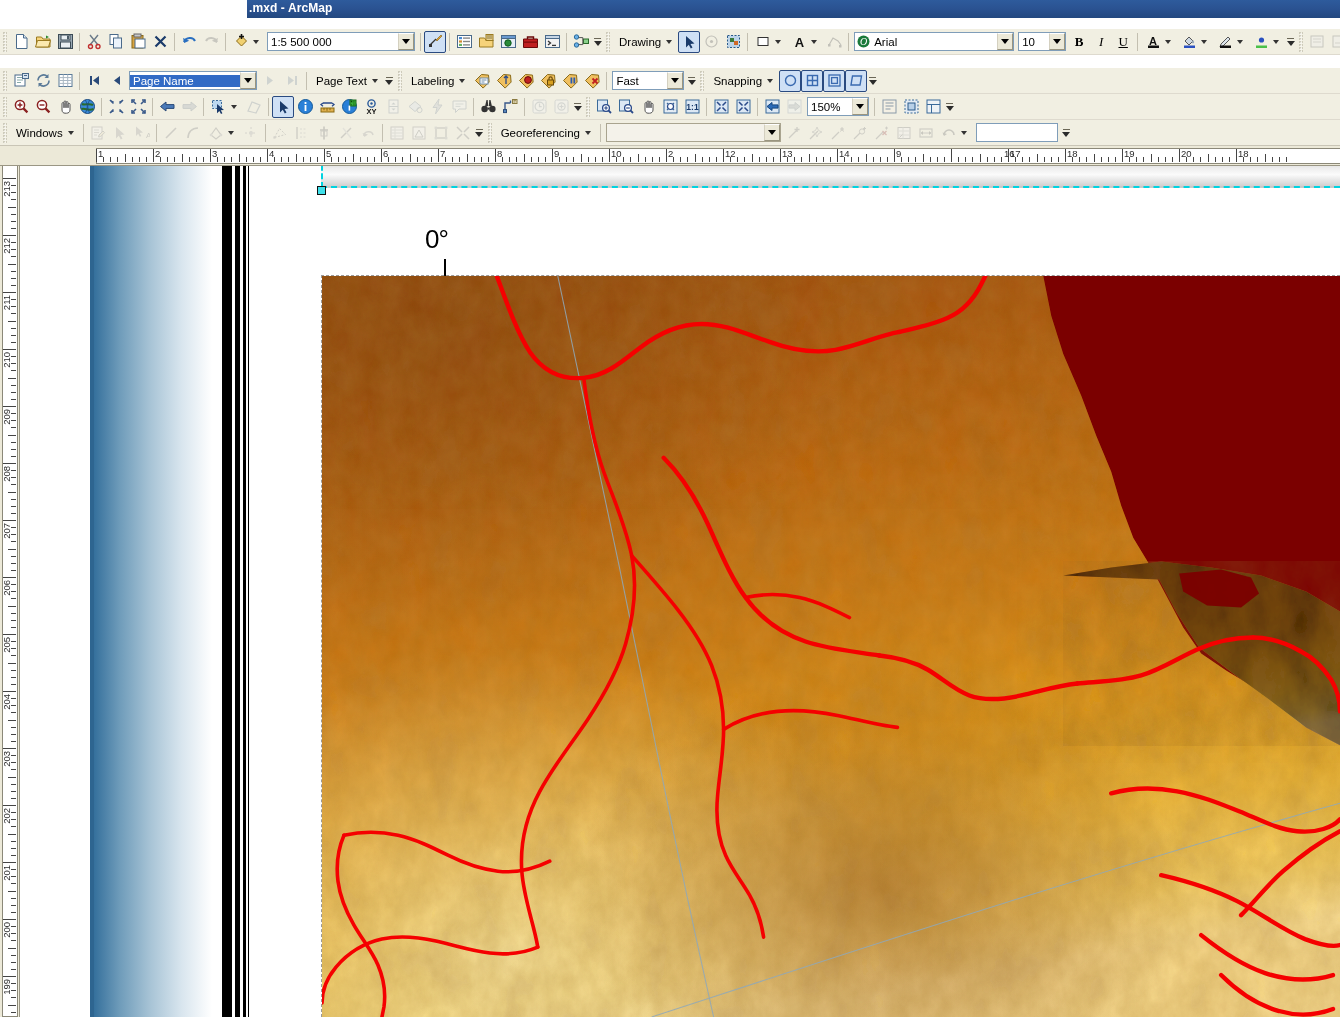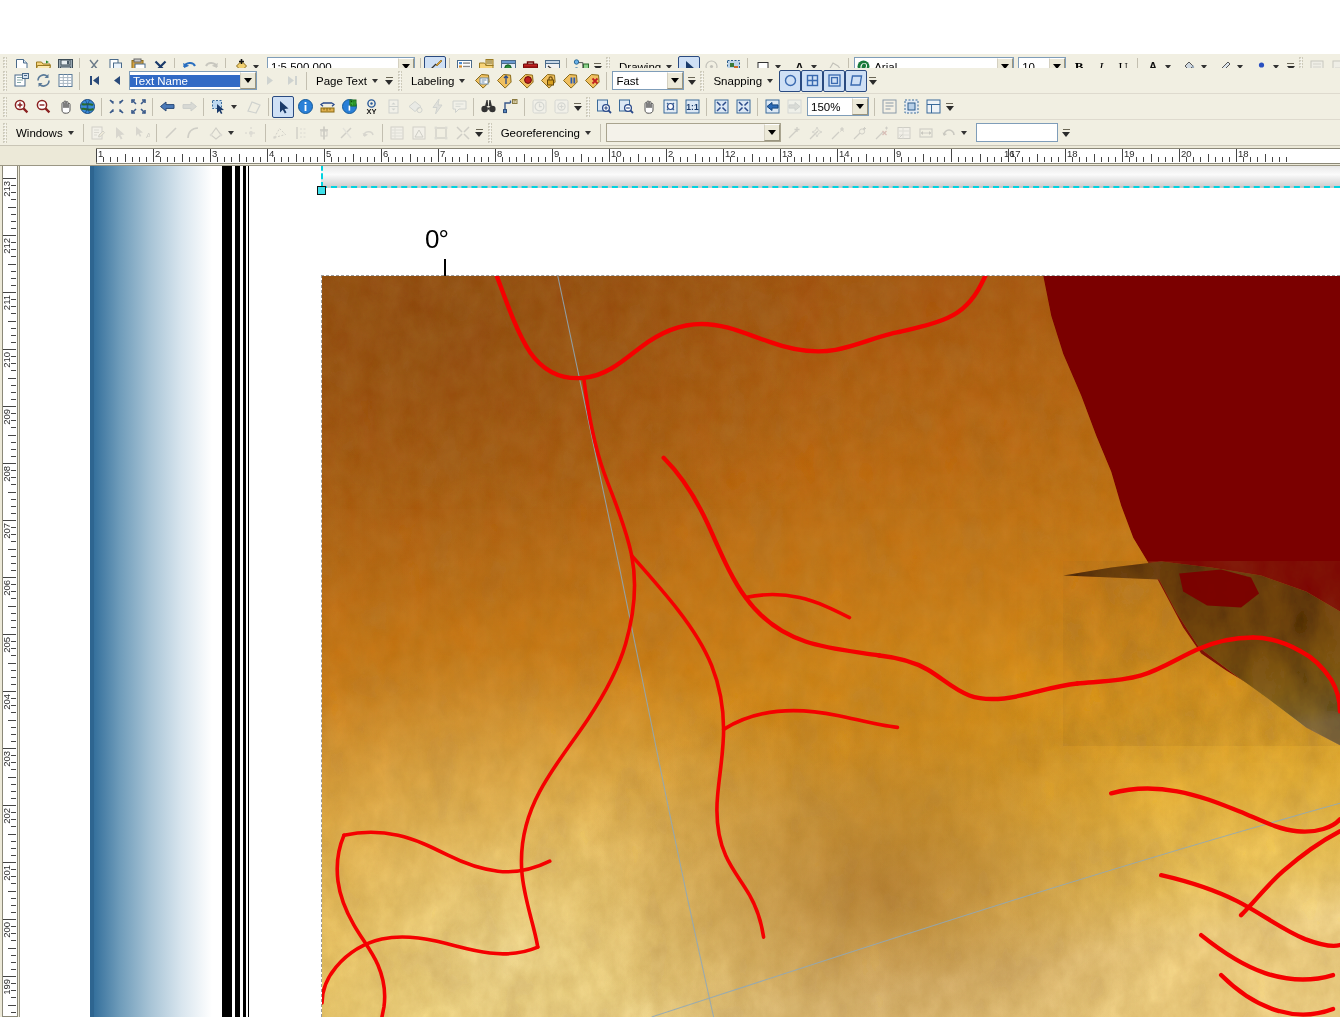--- a/index.html
+++ b/index.html
@@ -42,21 +42,21 @@
     cursor: default;
   }
 
   
   .toolrow {
     position: absolute; left: 0; width: 1340px;
     background: #f1efe2;
     border-bottom: 1px solid #dedace;
     display: flex; align-items: center;
   }
-  #trow1 { top: 54px; height: 26px; justify-content: space-between; }
+  #trow1 { top: 29px; height: 26px; justify-content: space-between; }
   #trow2 { top: 68px; height: 26px; }
   #trow3 { top: 94px; height: 26px; }
   #trow4 { top: 120px; height: 26px; border-bottom: 1px solid #c9c5b6; }
 
   .tbgrip {
     width: 4px; height: 20px; margin: 0 3px;
     background-image:
       radial-gradient(circle at 1px 1px, #ffffff 0.6px, transparent 0.8px),
       radial-gradient(circle at 1px 1px, #a6a290 0.6px, transparent 0.8px);
     background-size: 3px 3px, 3px 3px;
@@ -214,20 +214,24 @@
   .grat { stroke: #8fa8b8; stroke-width: 1.1; fill:none; opacity:.85; }
   
   .coast { stroke: #f50000; stroke-width: 4.4; fill: none; stroke-linejoin: round; stroke-linecap: round; }
   .border-ln { stroke: #f50000; stroke-width: 3.6; fill: none; stroke-linejoin: round; stroke-linecap: round; }
 </style>
 </head>
 <body>
 
 <div id="app">
 
+  <div class="titlebar">
+    <div class="mask"></div>
+    <div class="ttext">.mxd - ArcMap</div>
+  </div>
 
 
   <div class="toolrow" id="trow1">
     <div class="tbgrip"></div>
 
     <div class="tbtn" title="New">
       <svg width="17" height="17" viewBox="0 0 17 17">
           <path d="M3.5 1.5h7l3.5 3.5v10.5h-10.5z" fill="#fff" stroke="#4a6a8a" stroke-width="1"></path>
           <path d="M10.5 1.5v3.5h3.5" fill="#dce8f2" stroke="#4a6a8a" stroke-width="1"></path>
         </svg>
@@ -530,21 +534,21 @@
           <rect x="3" y="3" width="2" height="9" fill="#2a4a7a"></rect>
           <path d="M12 3l-6 4.5 6 4.5z" fill="#2a4a7a"></path>
         </svg>
     </div>
     <div class="tbtn">
       <svg width="15" height="15" viewBox="0 0 15 15">
           <path d="M11 3l-6 4.5 6 4.5z" fill="#2a4a7a"></path>
         </svg>
     </div>
     <div class="combo" style="width:128px">
-      <span class="cval selhl">Text Name</span>
+      <span class="cval selhl">Page Name</span>
       <span class="cbtn">
           <i></i>
         </span>
     </div>
     <div class="tbtn dis">
       <svg width="15" height="15" viewBox="0 0 15 15">
           <path d="M4 3l6 4.5-6 4.5z" fill="#9aa8b4"></path>
         </svg>
     </div>
     <div class="tbtn dis">

